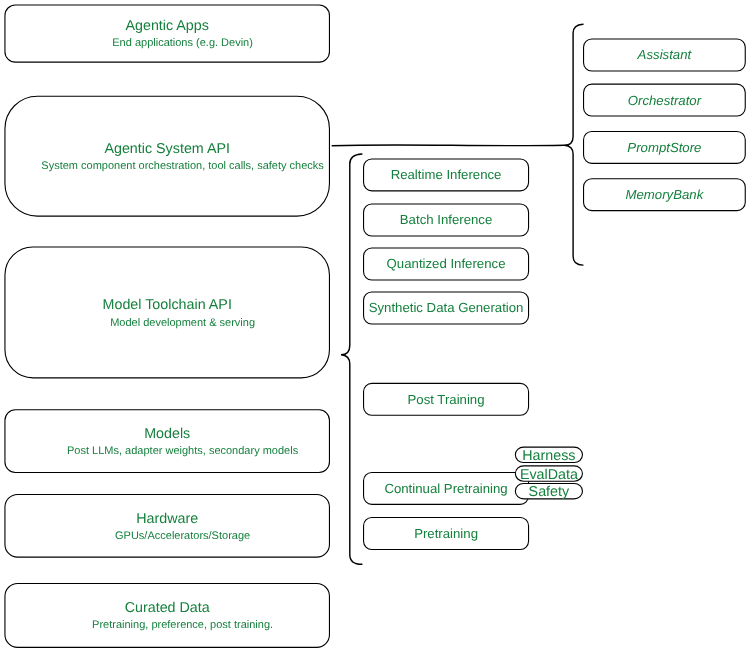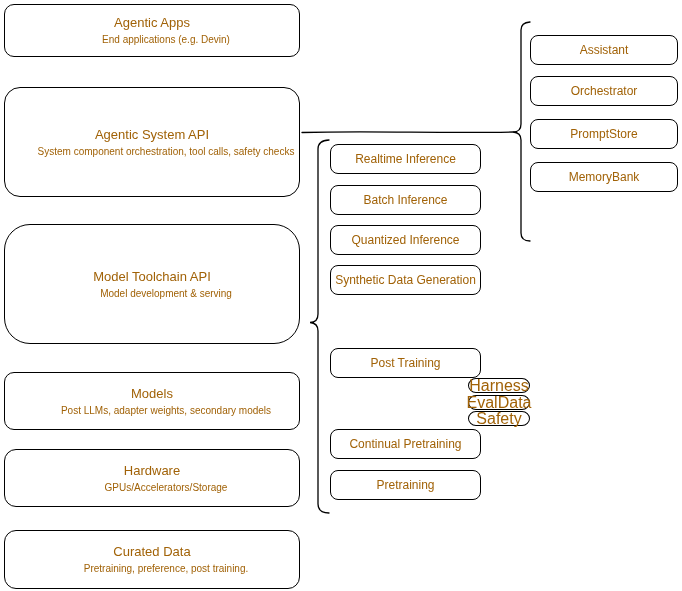--- a/index.html
+++ b/index.html
@@ -1,64 +1,64 @@
 <!DOCTYPE html>
 <html><head>
 <meta charset="utf-8">
 <style>
   html,body{margin:0;padding:0;background:#ffffff;}
   #canvas{
     position:relative;width:682px;height:591px;background:#ffffff;
-    font-family:"Liberation Sans",sans-serif;color:#a16207;overflow:hidden;
+    font-family:"Liberation Sans",sans-serif;color:#15803d;overflow:hidden;
   }
   #connectors{position:absolute;top:0;left:0;pointer-events:none;}
   .lbox{
     position:absolute;left:4px;width:296px;
     border:1.3px solid #000;background:#fff;box-sizing:border-box;
     display:flex;flex-direction:column;align-items:center;justify-content:center;
     gap:4px;text-align:center;
   }
   .ltitle{font-size:13px;line-height:14px;white-space:nowrap;}
   .lsub{font-size:10px;line-height:11px;white-space:nowrap;padding-left:28px;}
   .mbox{
     position:absolute;left:330px;width:151px;height:30px;
     border:1.3px solid #000;border-radius:8px;background:#fff;box-sizing:border-box;
     display:flex;align-items:center;justify-content:center;
     font-size:12px;white-space:nowrap;
   }
   .rbox{
     position:absolute;left:530px;width:148px;height:30px;
     border:1.3px solid #000;border-radius:8px;background:#fff;box-sizing:border-box;
     display:flex;align-items:center;justify-content:center;
-    font-size:12px;white-space:nowrap;
+    font-size:12px;white-space:nowrap;font-style:italic;
   }
   .tag{
     position:absolute;left:468px;width:62px;height:15px;
     border:1.3px solid #000;border-radius:8px/7.5px;background:#fff;box-sizing:border-box;
     display:flex;align-items:center;justify-content:center;
-    font-size:16px;line-height:11px;white-space:nowrap;z-index:5;
+    font-size:13px;line-height:11px;white-space:nowrap;z-index:5;margin-top:28px;
   }
 </style>
 </head>
 <body>
 
 <div id="canvas">
 
   <svg id="connectors" width="682" height="591" viewBox="0 0 682 591">
     <path d="M302,132.5 C370,130.5 440,133.5 513,132" fill="none" stroke="#000" stroke-width="1.3" stroke-linecap="round"></path>
     <path d="M530,22 Q521,22.5 521,30 L521,124 Q521,132 513,132 Q521,132.5 521,140 L521,233 Q521,241 530,241" fill="none" stroke="#000" stroke-width="1.3" stroke-linecap="round"></path>
     <path d="M329,140 Q318,140.5 318,149 L318,314 Q318,322.5 310,322.5 Q318,323 318,331 L318,504 Q318,513 329,513" fill="none" stroke="#000" stroke-width="1.3" stroke-linecap="round"></path>
   </svg>
 
   <div class="lbox" style="top:4px;height:53px;border-radius:10px">
     <div class="ltitle">Agentic Apps</div>
     <div class="lsub">End applications (e.g. Devin)</div>
   </div>
 
-  <div class="lbox" style="top:87px;height:110px;border-radius:16px">
+  <div class="lbox" style="top:87px;height:110px;border-radius:30px">
     <div class="ltitle">Agentic System API</div>
     <div class="lsub">System component orchestration, tool calls, safety checks</div>
   </div>
 
   <div class="lbox" style="top:224px;height:120px;border-radius:26px">
     <div class="ltitle">Model Toolchain API</div>
     <div class="lsub">Model development &amp; serving</div>
   </div>
 
   <div class="lbox" style="top:372px;height:58px;border-radius:10px">

